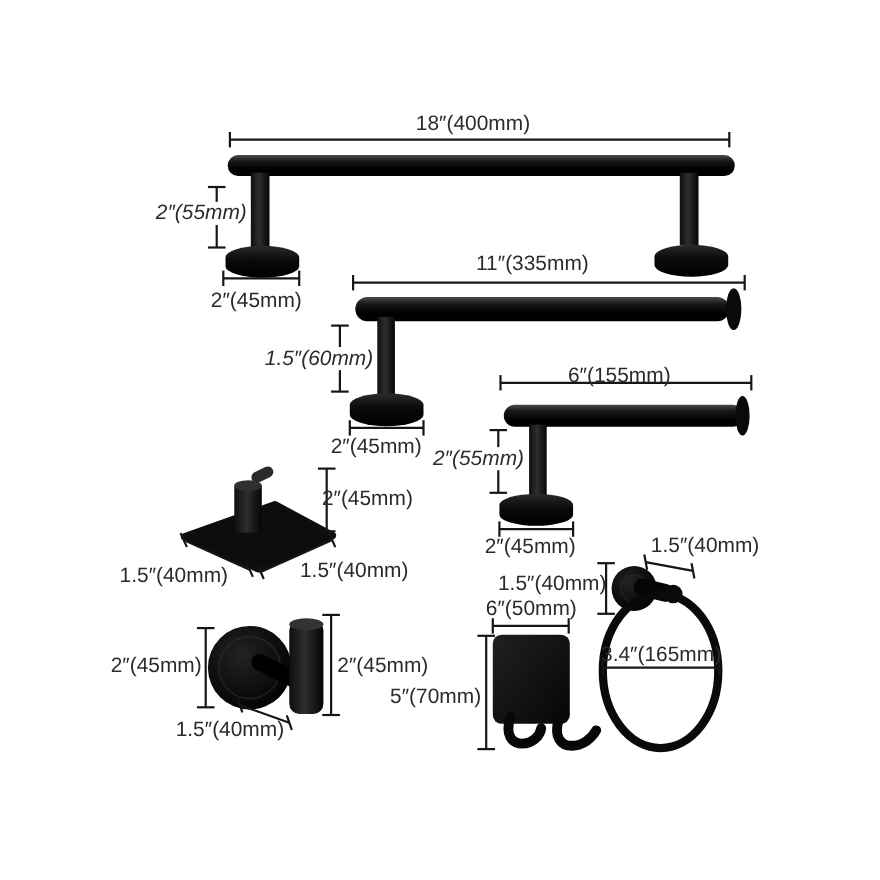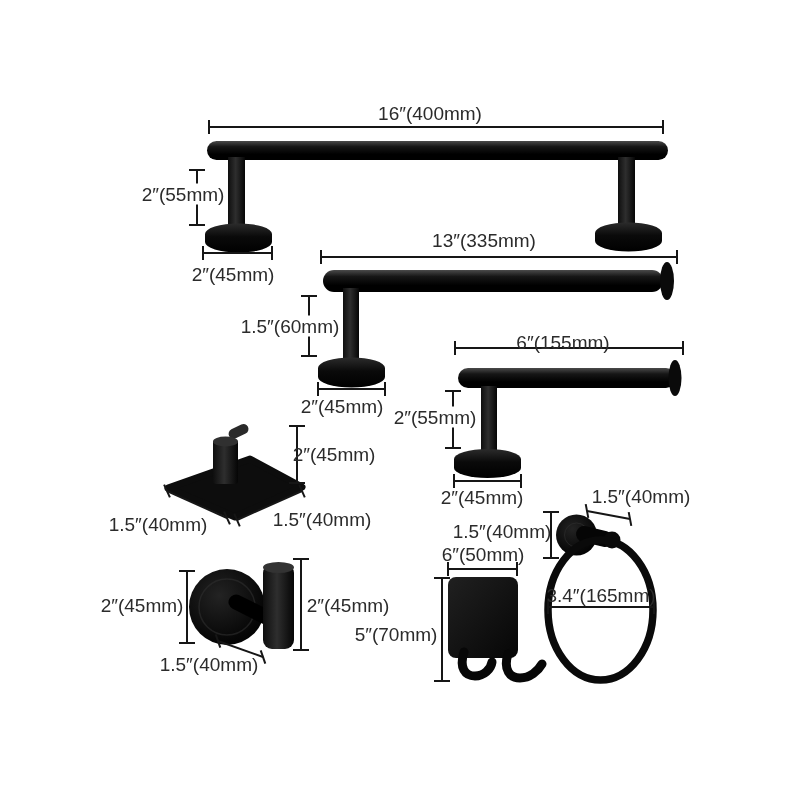--- a/index.html
+++ b/index.html
@@ -5,21 +5,21 @@
   html,body{margin:0;padding:0;background:#fff;}
   #canvas{
     position:relative;width:800px;height:800px;background:#ffffff;overflow:hidden;
     font-family:"Liberation Sans", sans-serif;
   }
   #illustration{position:absolute;left:0;top:0;}
   .dim-label{
     position:absolute;transform:translate(-50%,-50%);
     font-size:19px;color:#2b2b2b;white-space:nowrap;letter-spacing:0px;line-height:1;
   }
-  .dim-label.bg{background:#ffffff;padding:1px 3px;}
+  .dim-label.bg{background:#ffffff;padding:1px 3px;font-style:italic;}
 </style>
 </head>
 <body>
 
 <div id="canvas">
 
   <svg id="illustration" width="800" height="800" viewBox="0 0 800 800">
     <defs>
       <linearGradient id="gBar" x1="0" y1="0" x2="0" y2="1">
         <stop offset="0" stop-color="#4a4a4a"></stop>
@@ -162,25 +162,25 @@
         <line x1="628.7" y1="512.1" x2="631.3" y2="525.9"></line>
       <line x1="551" y1="512" x2="551" y2="558"></line>
       <line x1="543" y1="512" x2="559" y2="512"></line>
         <line x1="543" y1="558" x2="559" y2="558"></line>
       <line x1="548" y1="607" x2="654" y2="607"></line>
       <line x1="548" y1="600" x2="548" y2="614"></line>
         <line x1="654" y1="600" x2="654" y2="614"></line>
     </g>
   </svg>
 
-  <div class="dim-label" style="left:430px;top:113px">16″(400mm)</div>
+  <div class="dim-label" style="left:430px;top:113px">18″(400mm)</div>
   <div class="dim-label bg" style="left:183px;top:194px">2″(55mm)</div>
   <div class="dim-label" style="left:233px;top:274px">2″(45mm)</div>
 
-  <div class="dim-label" style="left:484px;top:240px">13″(335mm)</div>
+  <div class="dim-label" style="left:484px;top:240px">11″(335mm)</div>
   <div class="dim-label bg" style="left:290px;top:326px">1.5″(60mm)</div>
   <div class="dim-label" style="left:342px;top:406px">2″(45mm)</div>
 
   <div class="dim-label" style="left:563px;top:342px">6″(155mm)</div>
   <div class="dim-label bg" style="left:435px;top:417px">2″(55mm)</div>
   <div class="dim-label" style="left:482px;top:497px">2″(45mm)</div>
 
   <div class="dim-label" style="left:334px;top:454px">2″(45mm)</div>
   <div class="dim-label" style="left:158px;top:524px">1.5″(40mm)</div>
   <div class="dim-label" style="left:322px;top:519px">1.5″(40mm)</div>

